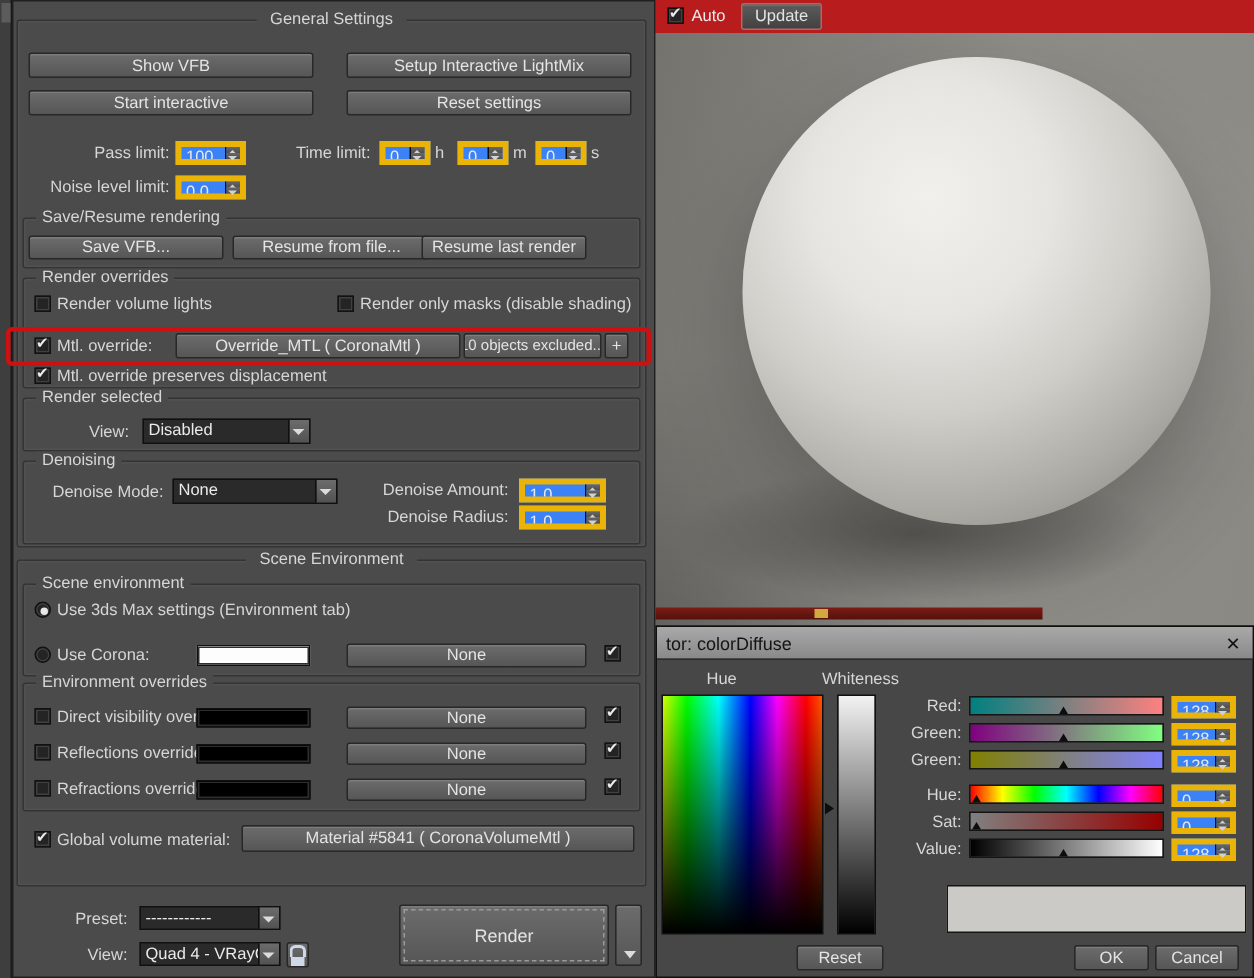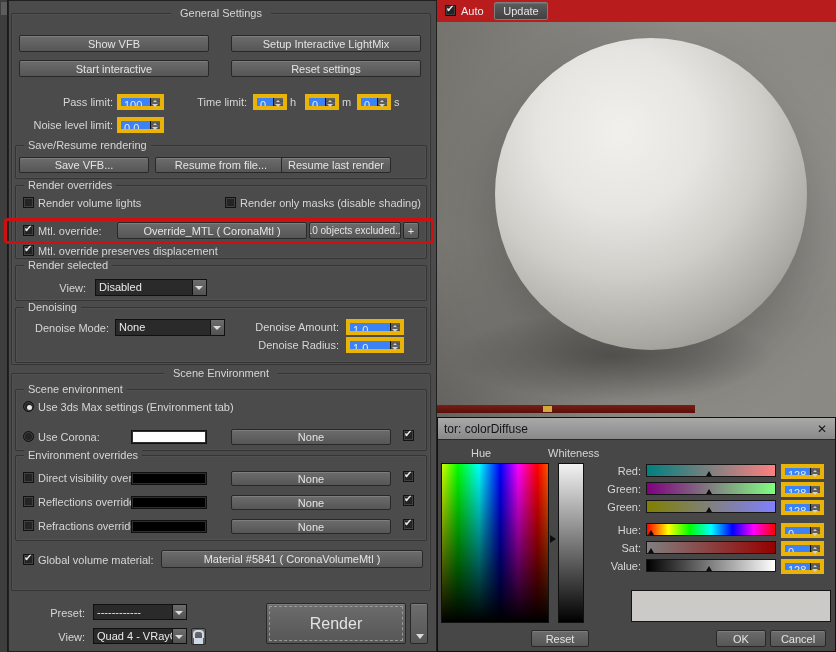--- a/index.html
+++ b/index.html
@@ -35,21 +35,21 @@
   .spin-dn::after { content:""; position:absolute; left:1px; top:2px; border-left:3px solid transparent; border-right:3px solid transparent; border-top:3px solid #d2d2d2; }
 
   .dd { position:absolute; display:flex; background:#2a2a2a; border:1px solid #101010; height:17px; cursor:pointer; }
   .dd-val { flex:1; padding:2px 3px; color:#eaeaea; line-height:11px; white-space:nowrap; overflow:hidden; }
   .dd-btn { width:14px; position:relative; background:linear-gradient(#6c6c6c,#525252); border-left:1px solid #101010; }
   .dd-btn::after { content:""; position:absolute; left:2px; top:6px; border-left:4px solid transparent; border-right:4px solid transparent; border-top:4px solid #dcdcdc; }
 
   .swatch { position:absolute; border:1px solid #101010; box-shadow:inset 0 0 0 1px #2e2e2e; cursor:pointer; }
   .hl-red { position:absolute; border:3px solid #cf1010; border-radius:4px; pointer-events:none; }
 
-  .render-big { outline:1px dashed #9a9a9a; outline-offset:-4px; font-size:16px; }
+  .render-big { outline:1px dashed #9a9a9a; outline-offset:-4px; font-size:12px; }
   .arrow-btn::after { content:""; position:absolute; left:5px; bottom:4px; border-left:4px solid transparent; border-right:4px solid transparent; border-top:5px solid #dcdcdc; }
   .lock { position:absolute; background:linear-gradient(#6c6c6c,#565656); border:1px solid #282828; border-radius:2px; cursor:pointer; }
   .lock::before { content:""; display:block; width:7px; height:6px; border:2px solid #cfd8e8; border-bottom:none; border-radius:4px 4px 0 0; margin:1px auto 0; }
   .lock::after { content:""; display:block; width:9px; height:6px; background:#cfd8e8; margin:0 auto; }
 
   .preview-bar { position:absolute; left:437px; top:0; width:430px; height:22px; background:#b91c1c; }
   .render-area { position:absolute; left:437px; top:22px; width:399px; height:395px; overflow:hidden;
     background:
       radial-gradient(ellipse 260px 200px at 78% 42%, rgba(255,255,255,.09), rgba(255,255,255,0) 70%),
       radial-gradient(ellipse 320px 260px at 0% 100%, rgba(0,0,0,.20), rgba(0,0,0,0) 70%),

